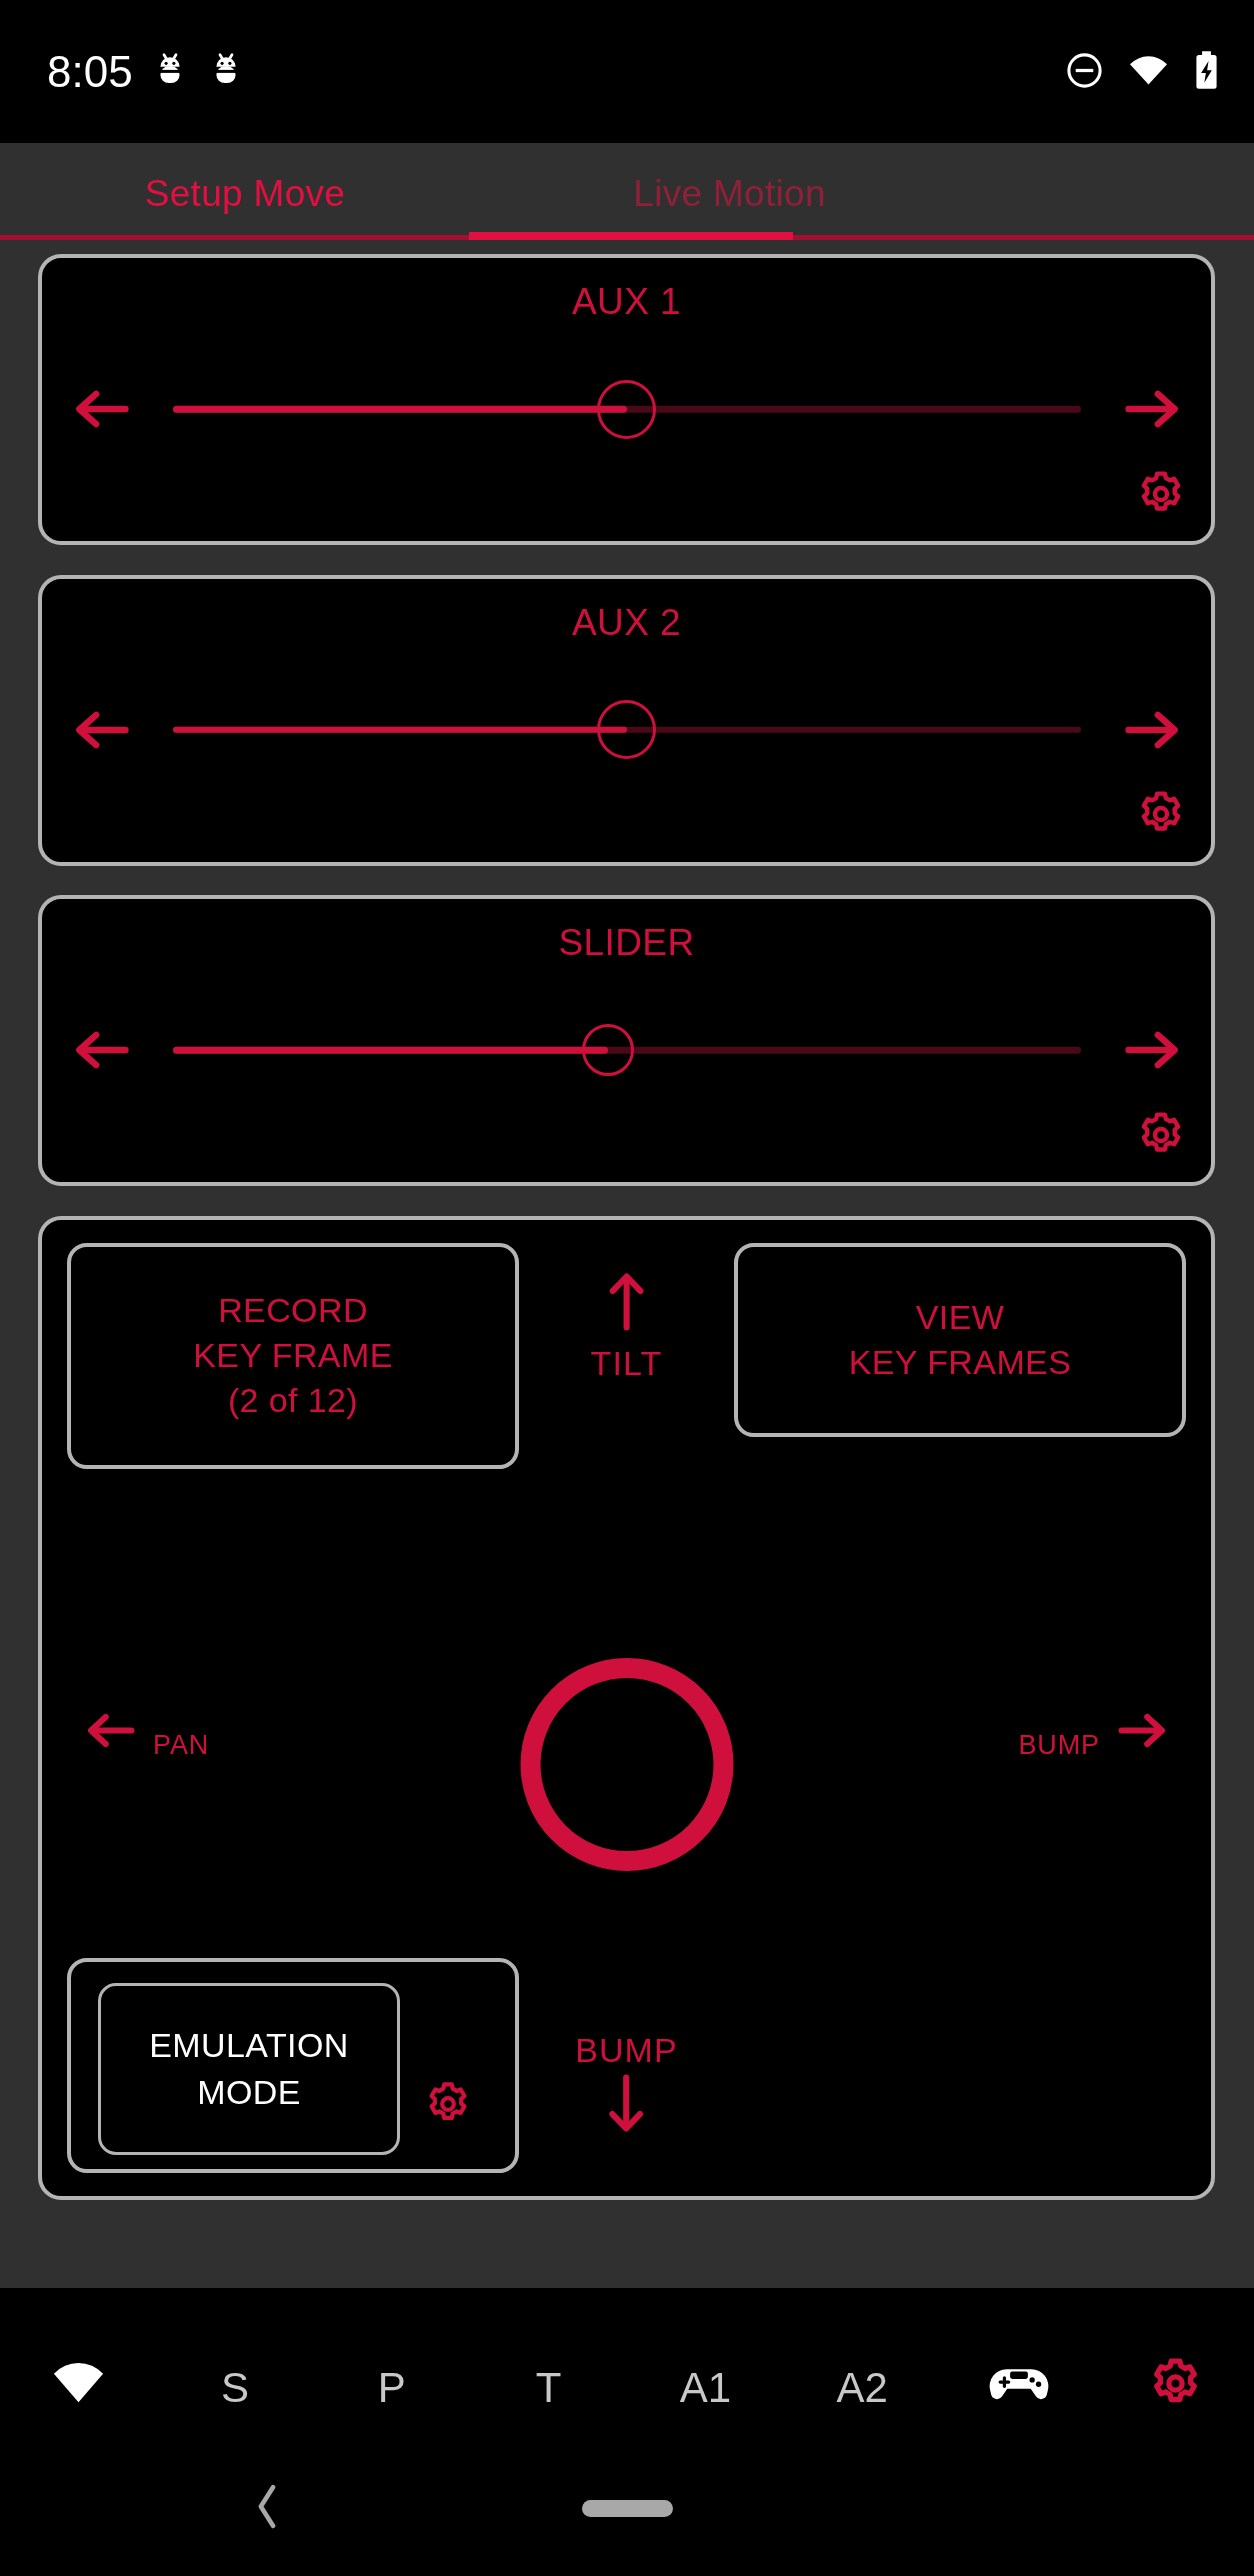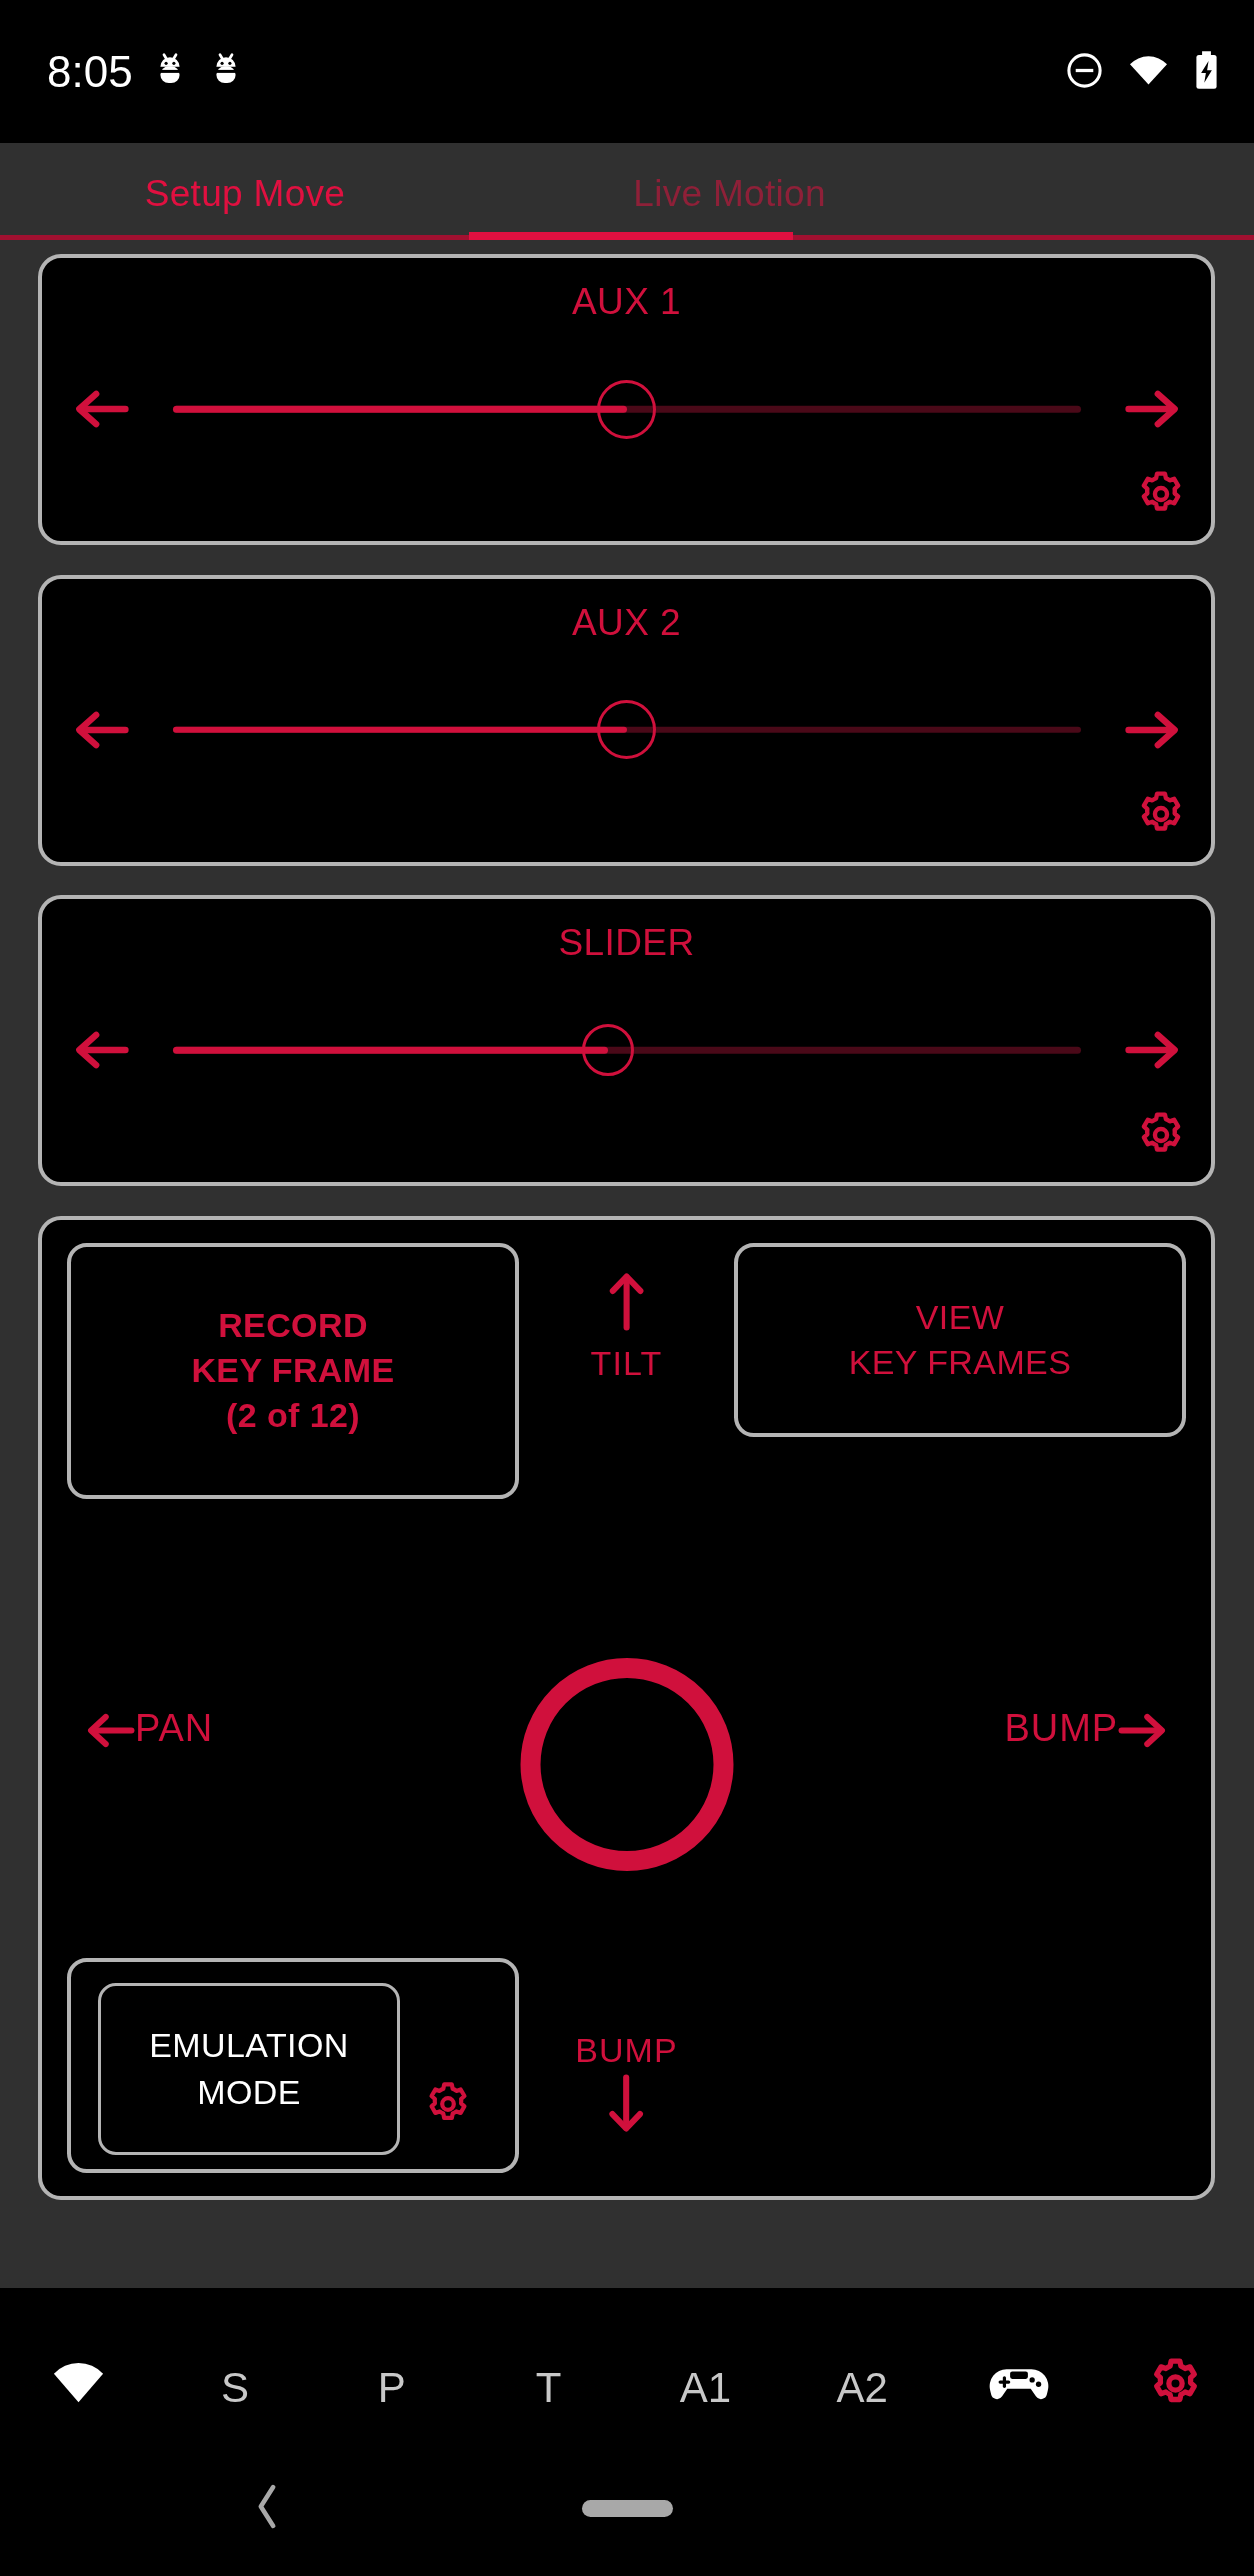--- a/index.html
+++ b/index.html
@@ -85,21 +85,21 @@
     position:relative; width:1177px; height:984px;
     background:#000; border:4.5px solid #b4b4b4; border-radius:23px;
   }
   .panel-btn {
     position:absolute; background:#000;
     border:4.5px solid #b4b4b4; border-radius:19.7px;
     display:flex; flex-direction:column; align-items:center; justify-content:center;
     color:#d0103c; font-size:34px; line-height:1.32; text-align:center;
     letter-spacing:0.4px;
   }
-  #btn-record { left:25px; top:23px; width:452px; height:256px;font-weight:bold; }
+  #btn-record { left:25px; top:23px; width:452px; height:226px; }
   #btn-view   { right:25px; top:23px; width:452px; height:194px; }
   #btn-emul-outer { left:25px; bottom:23px; width:452px; height:215px; }
   #btn-joystick   { right:25px; bottom:23px; width:452px; height:215px; }
 
   .emul-inner {
     position:absolute; left:27px; top:21.5px; width:302px; height:172px;
     border:3.6px solid #b4b4b4; border-radius:18px; background:#000;
     display:flex; flex-direction:column; align-items:center; justify-content:center;
     color:#ffffff; font-size:34px; line-height:1.4; text-align:center;
   }
@@ -117,22 +117,22 @@
     display:flex; flex-direction:column; align-items:center;
     color:#d0103c; font-size:34px; letter-spacing:1.1px;
   }
   .bump-group .lbl { margin-bottom:3.6px; }
 
   .joyring {
     position:absolute; left:50%; top:438px; transform:translate(-50%,0);
     width:213px; height:213px; border:20.6px solid #d0103c; border-radius:50%;
   }
   .side-label {
-    position:absolute; top:487px; display:flex; align-items:flex-start; 
-    color:#d0103c; font-size:38px; letter-spacing:0.9px;
+    position:absolute; top:487px; display:flex; align-items:flex-end; gap:18px;
+    color:#d0103c; font-size:27px; letter-spacing:0.9px;
   }
   #lbl-pan  { left:43px; }
   #lbl-bump { right:43px; }
 
   
   .bottomnav {
     position:absolute; left:0; bottom:136px; width:1254px; height:104px;
     background:#000; display:flex; align-items:center;
   }
   .nav-item {

